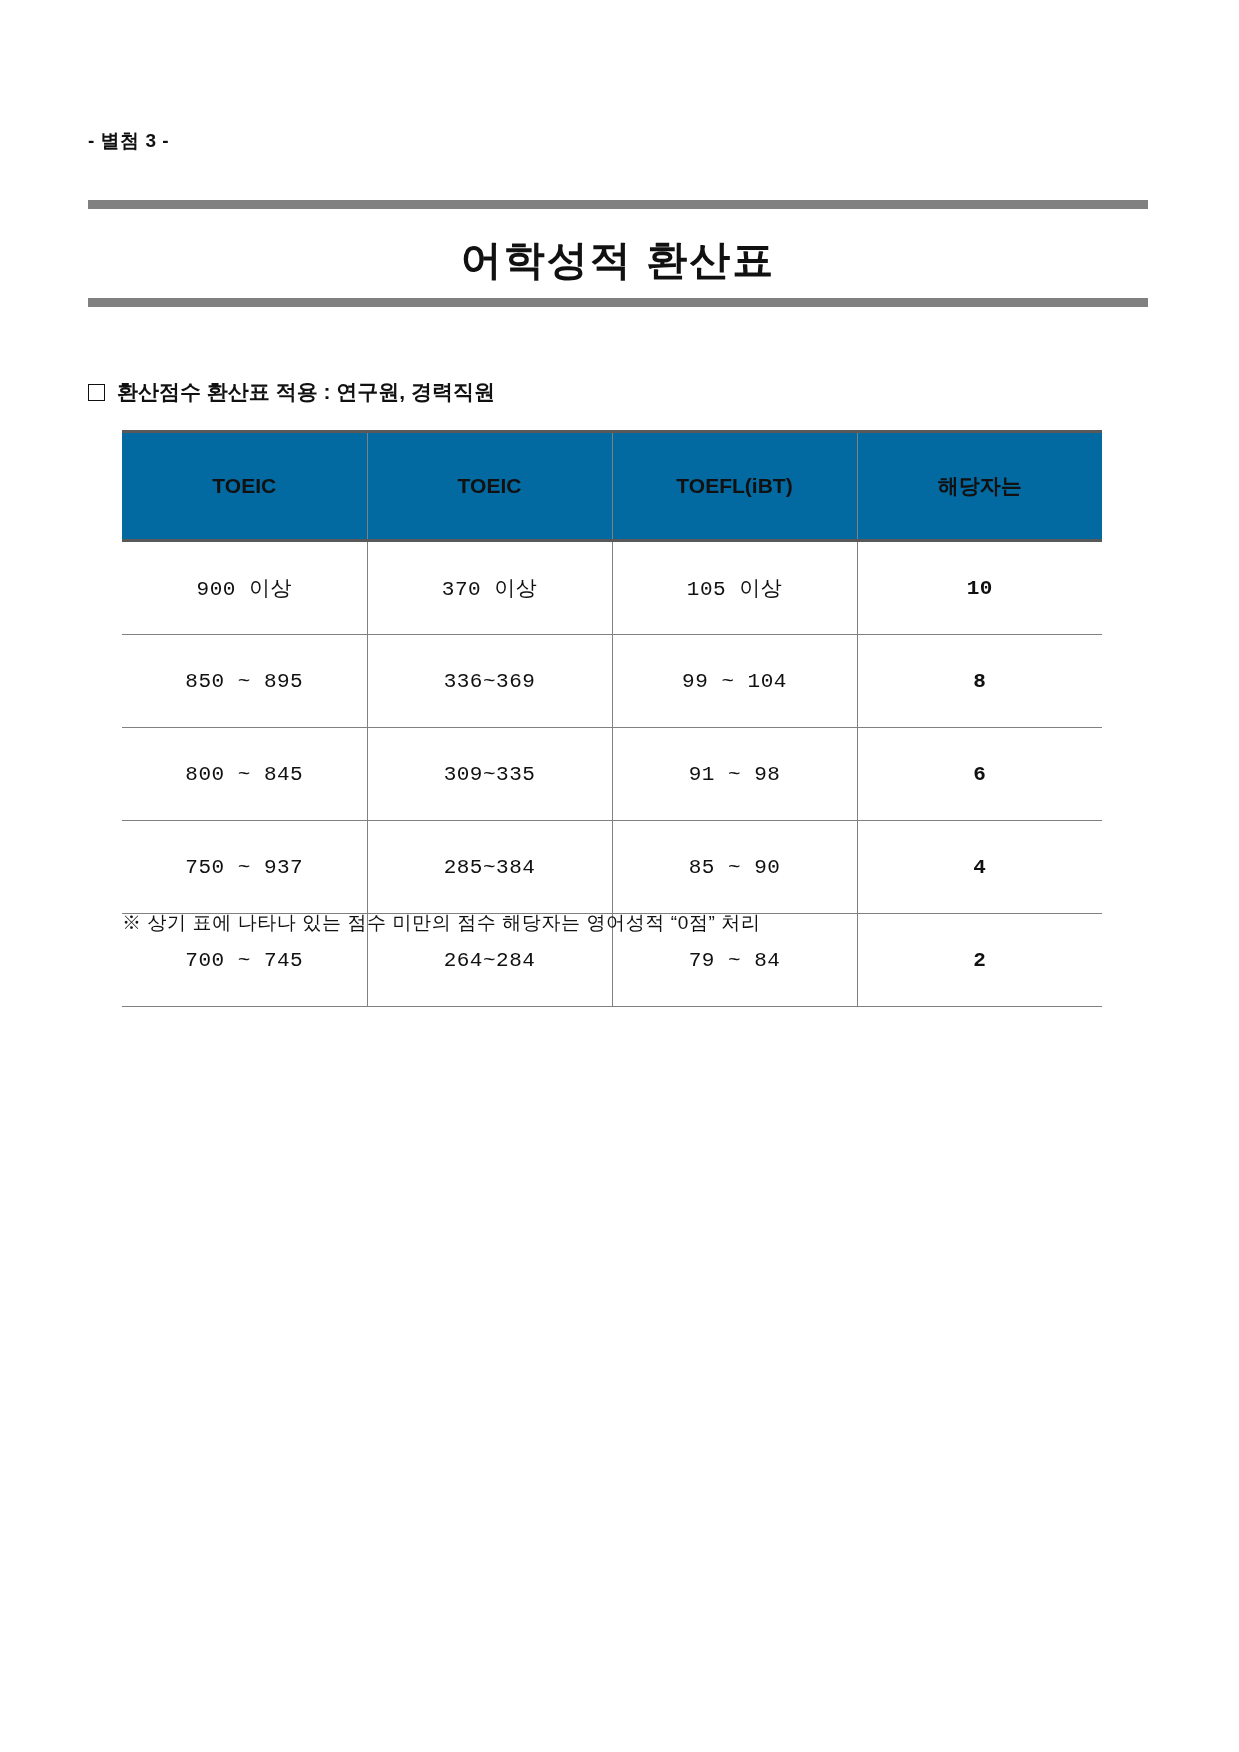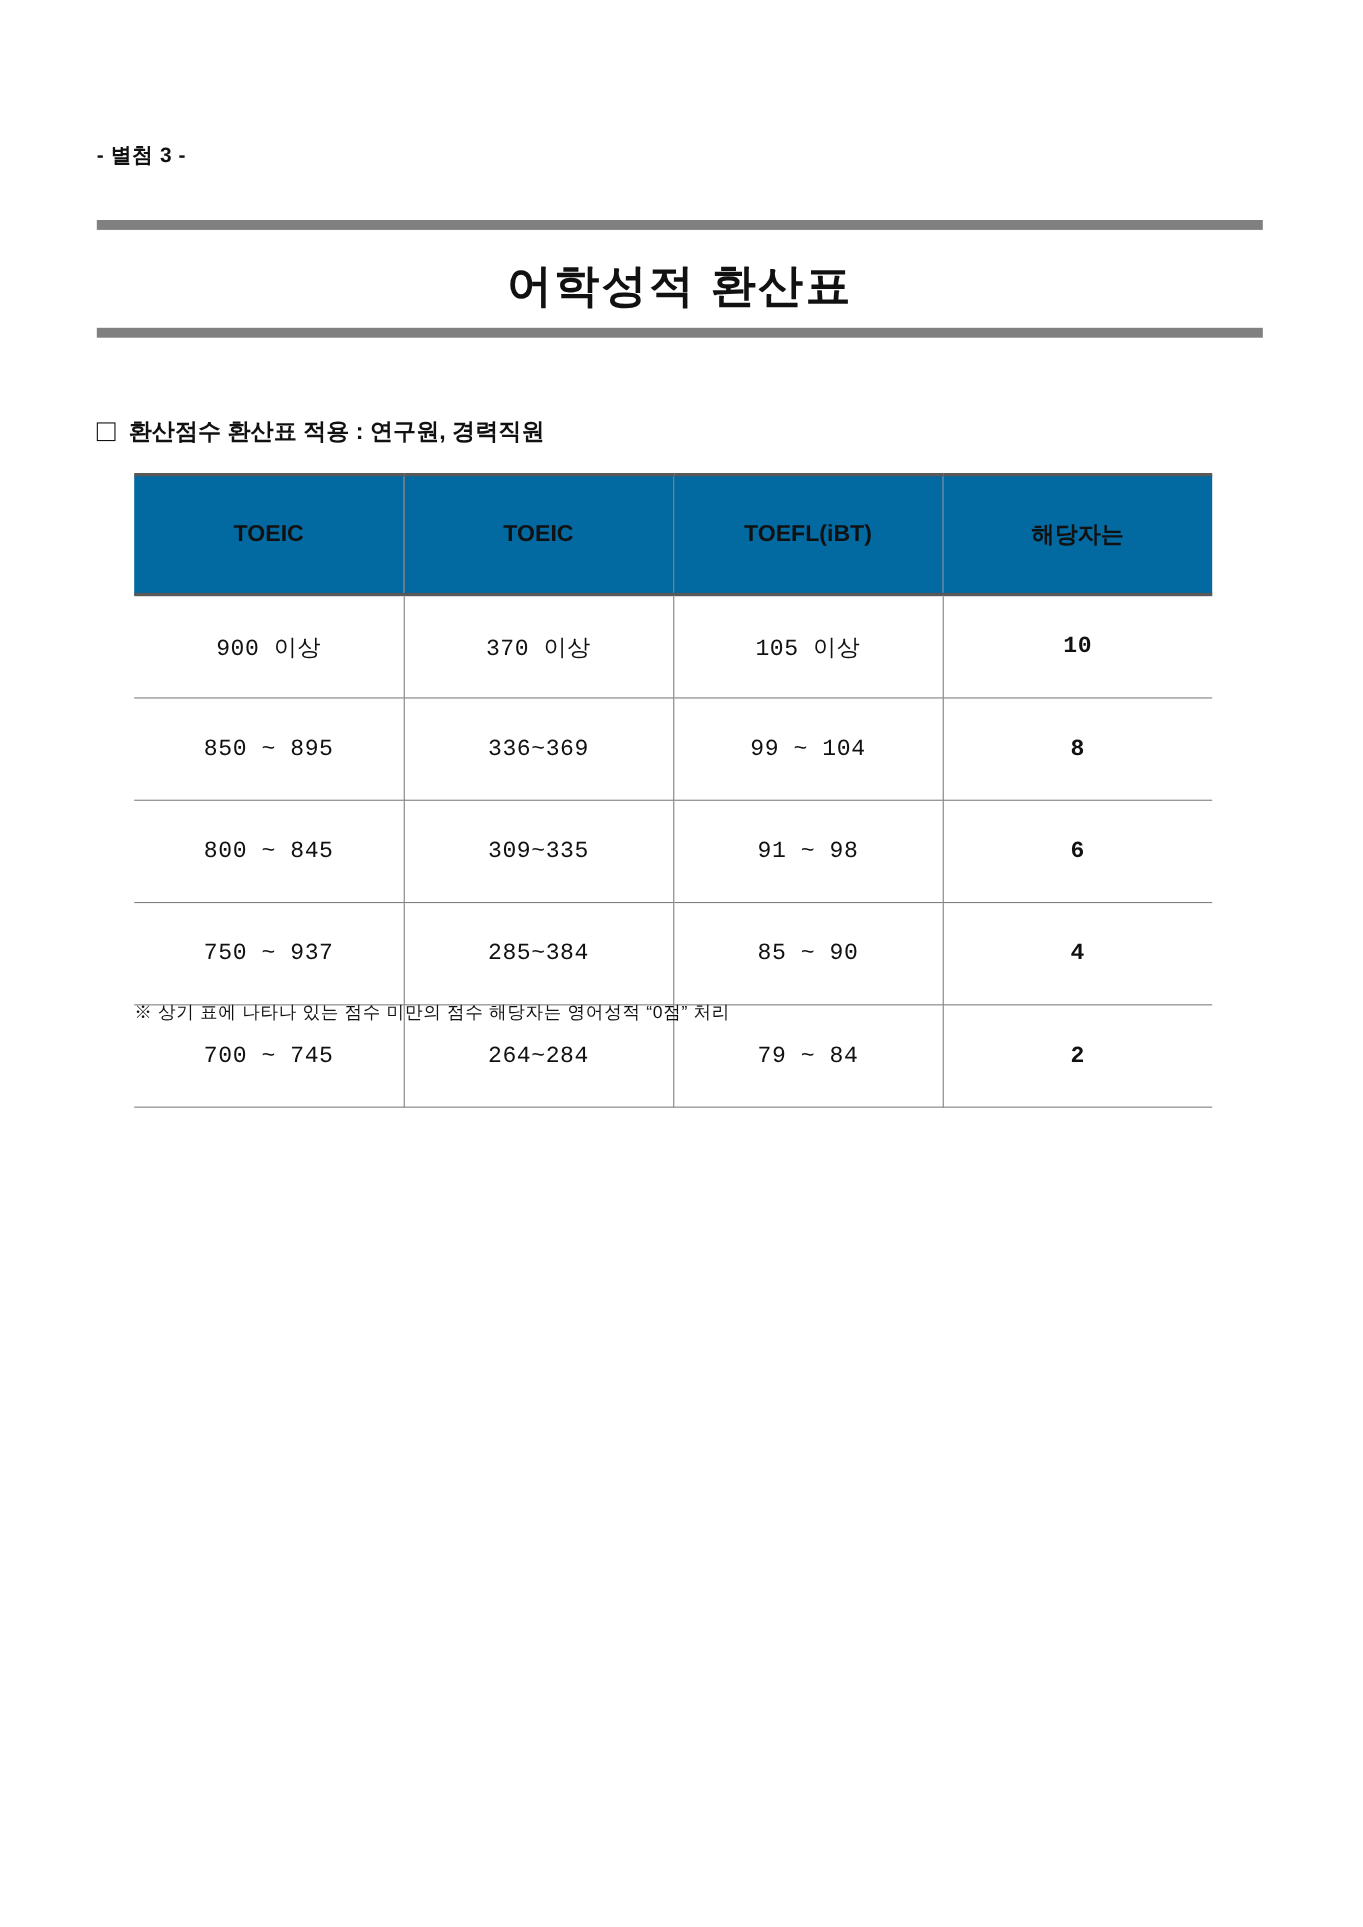--- a/index.html
+++ b/index.html
@@ -117,21 +117,21 @@
     border-right: 1.6px solid #808080;
   }
   table.score-table thead th:nth-child(3),
   table.score-table tbody td:nth-child(3) {
     border-right: 1.6px solid #808080;
   }
   .footnote {
     position: absolute;
     left: 122px;
     top: 910px;
-    font-size: 16px;
+    font-size: 19px;
     letter-spacing: 0.6px;
   }
 </style>
 </head>
 <body>
 
 <div class="page">
 
   <div class="attachment-label">- 별첨 3 -</div>
 

